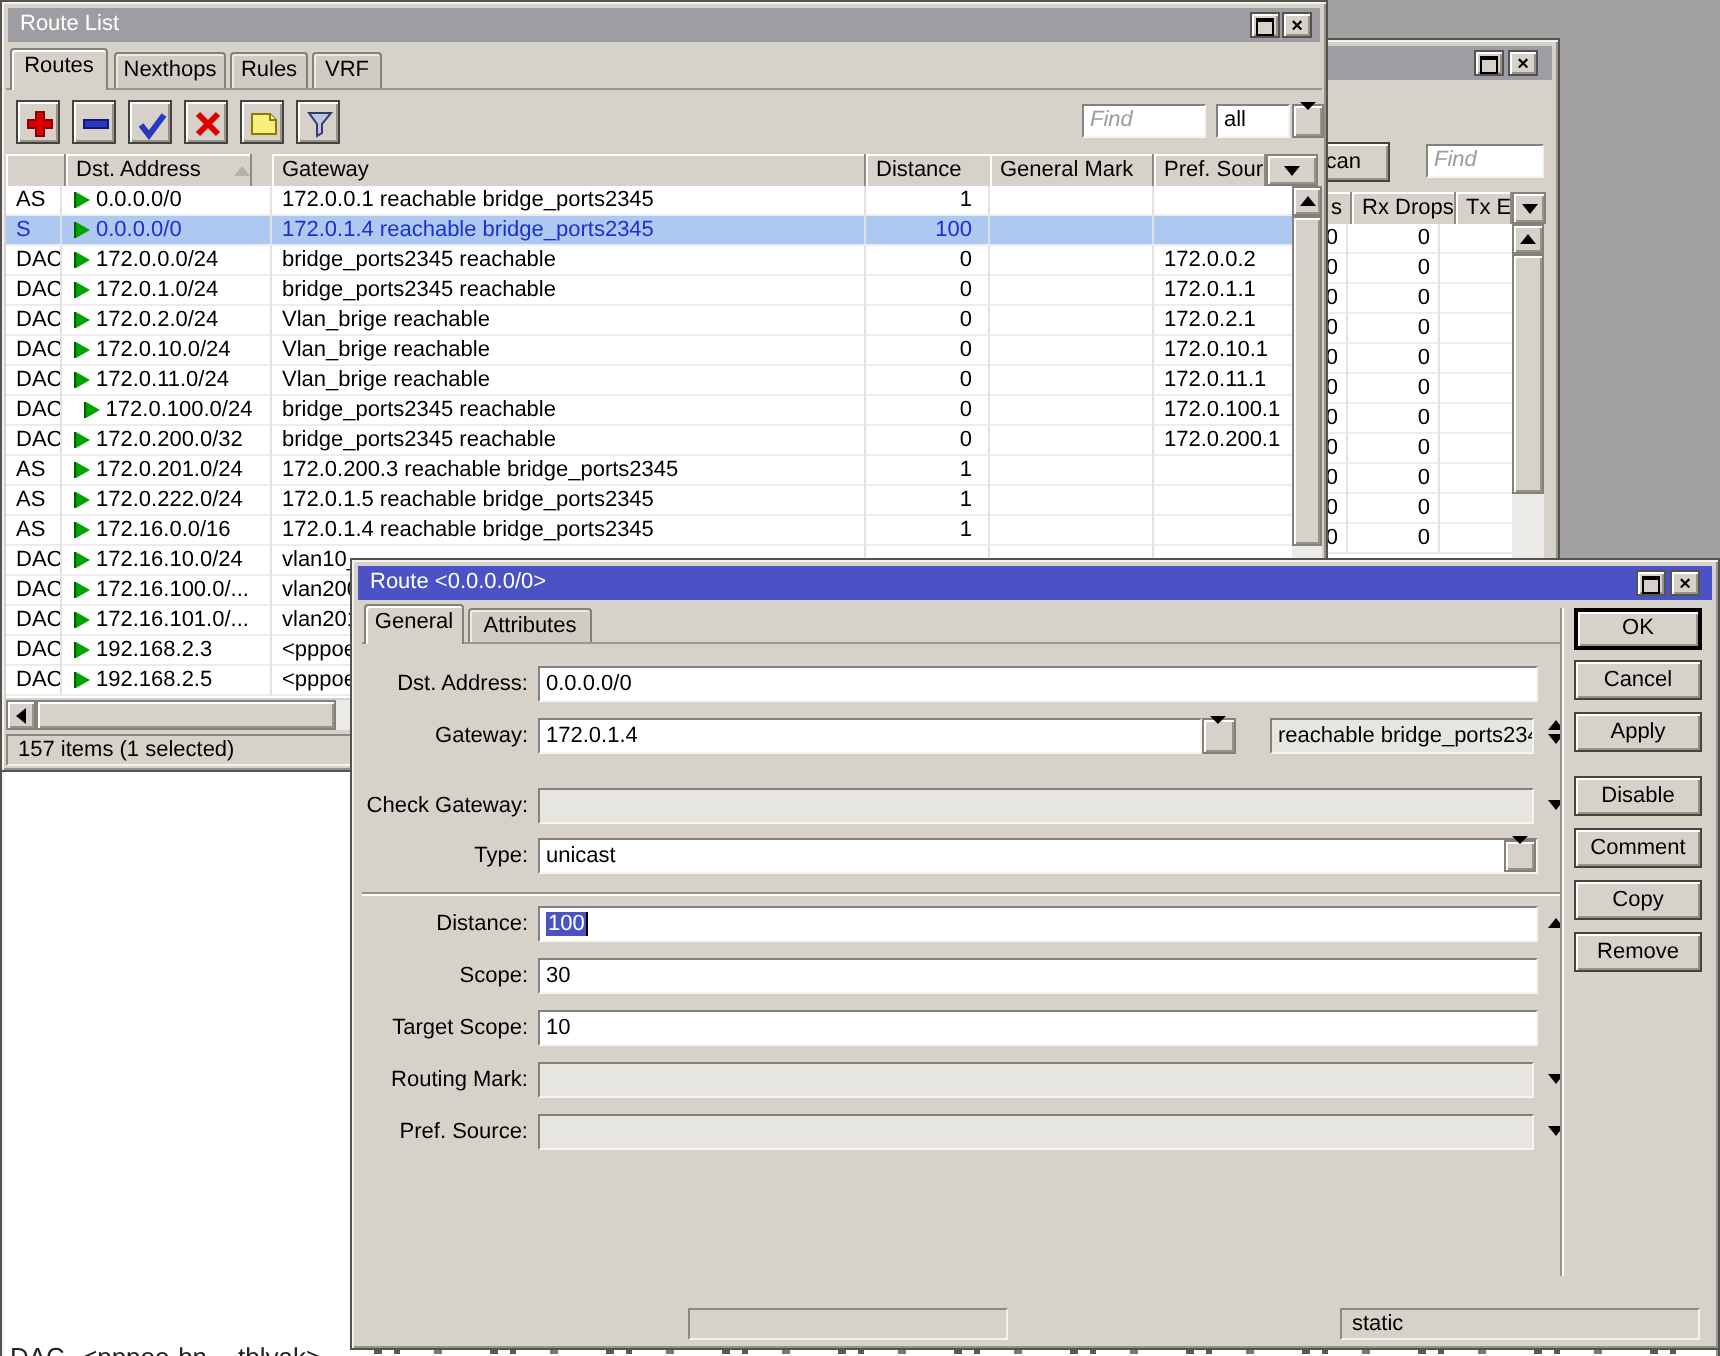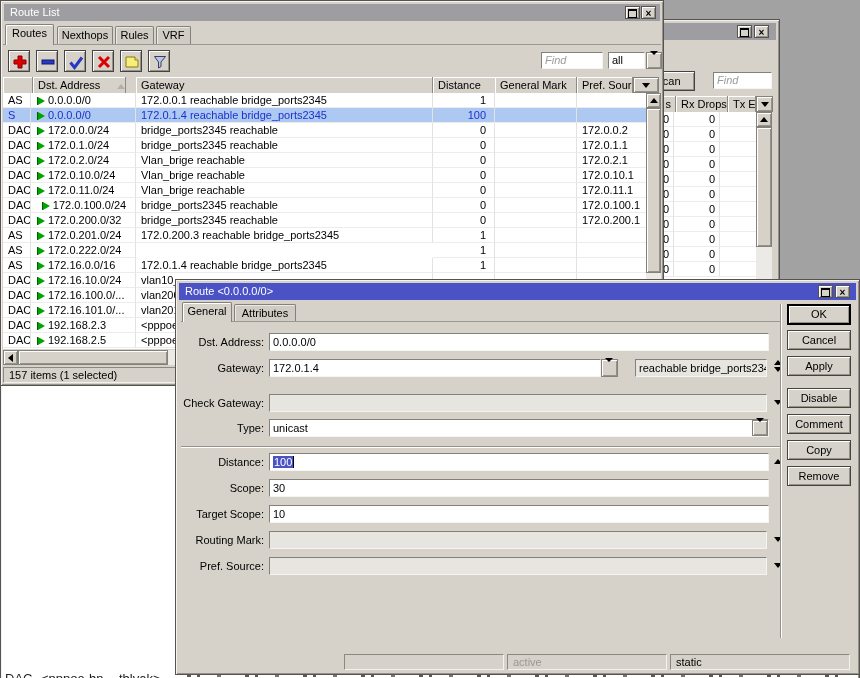--- a/index.html
+++ b/index.html
@@ -314,20 +314,21 @@
           <div class="cell c-flags" style="left:0;width:28px;">AS</div>
           <div class="cell" style="left:28px;width:105px;padding-left:0;"><span class="flagic"></span><span>172.0.201.0/24</span></div>
           <div class="cell" style="left:133px;width:297px;">172.0.200.3 reachable bridge_ports2345</div>
           <div class="cell" style="left:430px;width:62px;text-align:right;padding-right:8px;">1</div>
           <div class="cell" style="left:492px;width:82px;"></div>
           <div class="cell" style="left:574px;width:69px;border-right:none;"></div>
         </div>
         <div class="trow">
           <div class="cell c-flags" style="left:0;width:28px;">AS</div>
           <div class="cell" style="left:28px;width:105px;padding-left:0;"><span class="flagic"></span><span>172.0.222.0/24</span></div>
+          <div class="cell" style="left:133px;width:297px;">172.0.1.5 reachable bridge_ports2345</div>
           <div class="cell" style="left:430px;width:62px;text-align:right;padding-right:8px;">1</div>
           <div class="cell" style="left:492px;width:82px;"></div>
           <div class="cell" style="left:574px;width:69px;border-right:none;"></div>
         </div>
         <div class="trow">
           <div class="cell c-flags" style="left:0;width:28px;">AS</div>
           <div class="cell" style="left:28px;width:105px;padding-left:0;"><span class="flagic"></span><span>172.16.0.0/16</span></div>
           <div class="cell" style="left:133px;width:297px;">172.0.1.4 reachable bridge_ports2345</div>
           <div class="cell" style="left:430px;width:62px;text-align:right;padding-right:8px;">1</div>
           <div class="cell" style="left:492px;width:82px;"></div>
@@ -456,17 +457,16 @@
     <div class="btn default" style="left:611px;top:24px;width:64px;height:21px;">OK</div>
     <div class="btn" style="left:611px;top:50px;width:64px;height:20px;">Cancel</div>
     <div class="btn" style="left:611px;top:76px;width:64px;height:20px;">Apply</div>
     <div class="btn" style="left:611px;top:108px;width:64px;height:20px;">Disable</div>
     <div class="btn" style="left:611px;top:134px;width:64px;height:20px;text-align:center;">Comment</div>
     <div class="btn" style="left:611px;top:160px;width:64px;height:20px;">Copy</div>
     <div class="btn" style="left:611px;top:186px;width:64px;height:20px;">Remove</div>
 
     <div class="statuscell" style="left:5px;top:362px;width:128px;height:16px;margin-top:44px;">enabled</div>
     <div class="statuscell" style="left:168px;top:374px;width:160px;height:16px;"></div>
-    <div class="statuscell" style="left:331px;top:374px;width:160px;height:16px;color:#9a9890;">active</div>
     <div class="statuscell" style="left:494px;top:374px;width:180px;height:16px;">static</div>
   </div>
 
 </div>
 
 </body></html>

